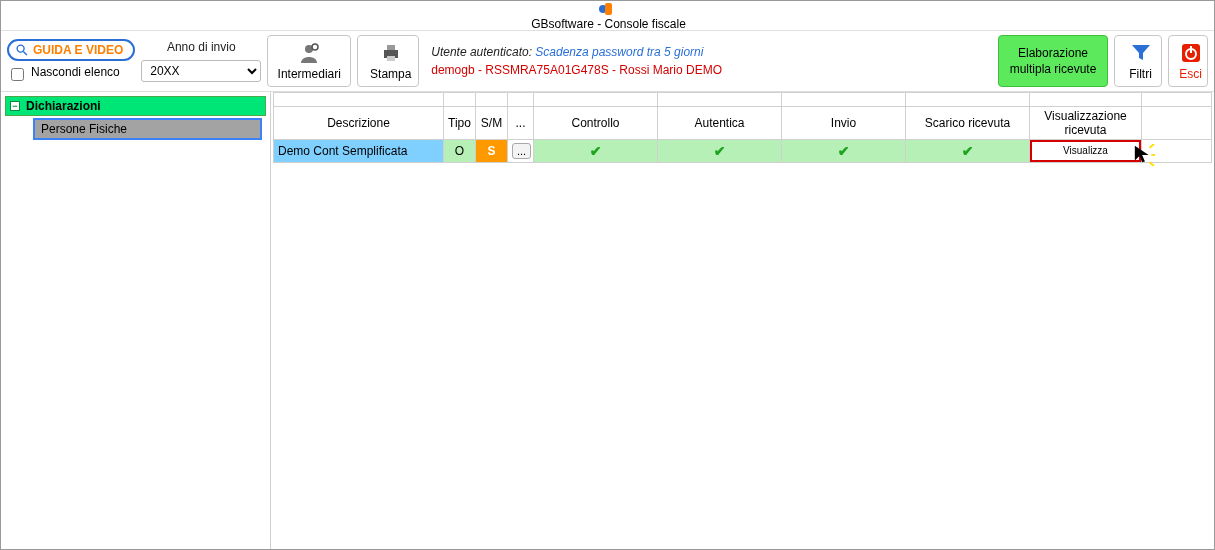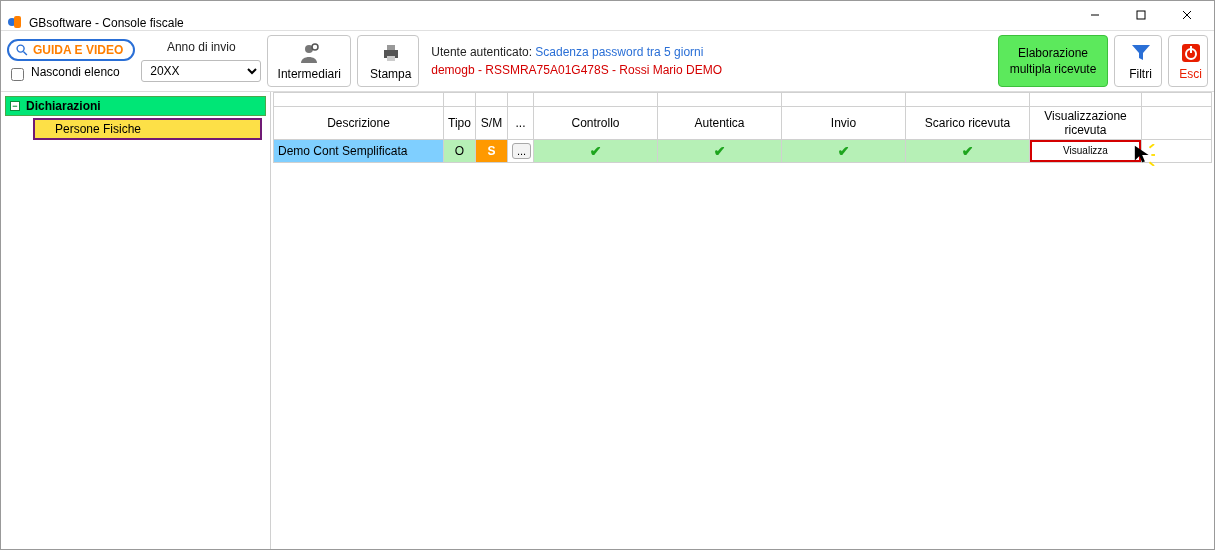--- a/index.html
+++ b/index.html
@@ -15,24 +15,25 @@
     display: flex;
     flex-direction: column;
     overflow: hidden;
     background: #fff;
   }
 
   
   .titlebar {
     height: 30px;
     display: flex;
-    align-items: flex-end;
+    align-items: center;
     padding: 0 4px 0 6px;
     background: #fff;
     border-bottom: 1px solid #e0e0e0;
+    flex-direction: column;
   }
   .titlebar .app-icon {
     width: 16px; height: 16px; margin-right: 6px;
     display: inline-flex;
   }
   .titlebar .title { flex: 0 0 auto; font-size: 12px; }
   .titlebar .spacer { flex: 1; }
   .win-btn {
     width: 46px; height: 30px;
     display: flex; align-items: center; justify-content: center;
@@ -104,21 +105,21 @@
     background: #5ce95c;
     border-color: #3cc03c;
   }
   .toolbar-btn.red {
     color: #e81e00;
     width: 40px;
   }
   .toolbar-btn .icon { width: 24px; height: 24px; }
 
   .auth-box { flex: 1; display:flex; flex-direction:column; justify-content:center; gap:4px; padding-left:6px; }
-  .auth-line1 { font-size:12px; }
+  .auth-line1 { font-size:12px;font-style:italic; }
   .auth-line1 .label { color:#222; }
   .auth-line1 .val { color:#2a6fd6; }
   .auth-line2 { color:#d40000; font-size:12px; }
 
   .right-tools { display:flex; gap:6px; align-items:stretch; }
 
   
   .body-region {
     flex: 1;
     display: flex;
@@ -137,23 +138,23 @@
     padding: 2px 4px;
     font-weight: bold;
   }
   .tree-h1 .box {
     width:10px; height:10px; border:1px solid #0a8a3a; background:#fff;
     display:flex; align-items:center; justify-content:center; font-size:9px;
     color:#0a8a3a; line-height:1;
   }
   .tree-h2 {
     margin: 2px 0 0 28px;
-    padding: 2px 20px;
-    background: #fde047;
-    border: 2px solid #701a75;
+    padding: 2px 6px;
+    background: #a3a3a3;
+    border: 2px solid #3b82f6;
     width: calc(100% - 32px);
   }
 
   .main-pane {
     flex: 1;
     background: #fff;
     padding: 0 2px 2px 2px;
     display:flex;
     flex-direction:column;
   }

